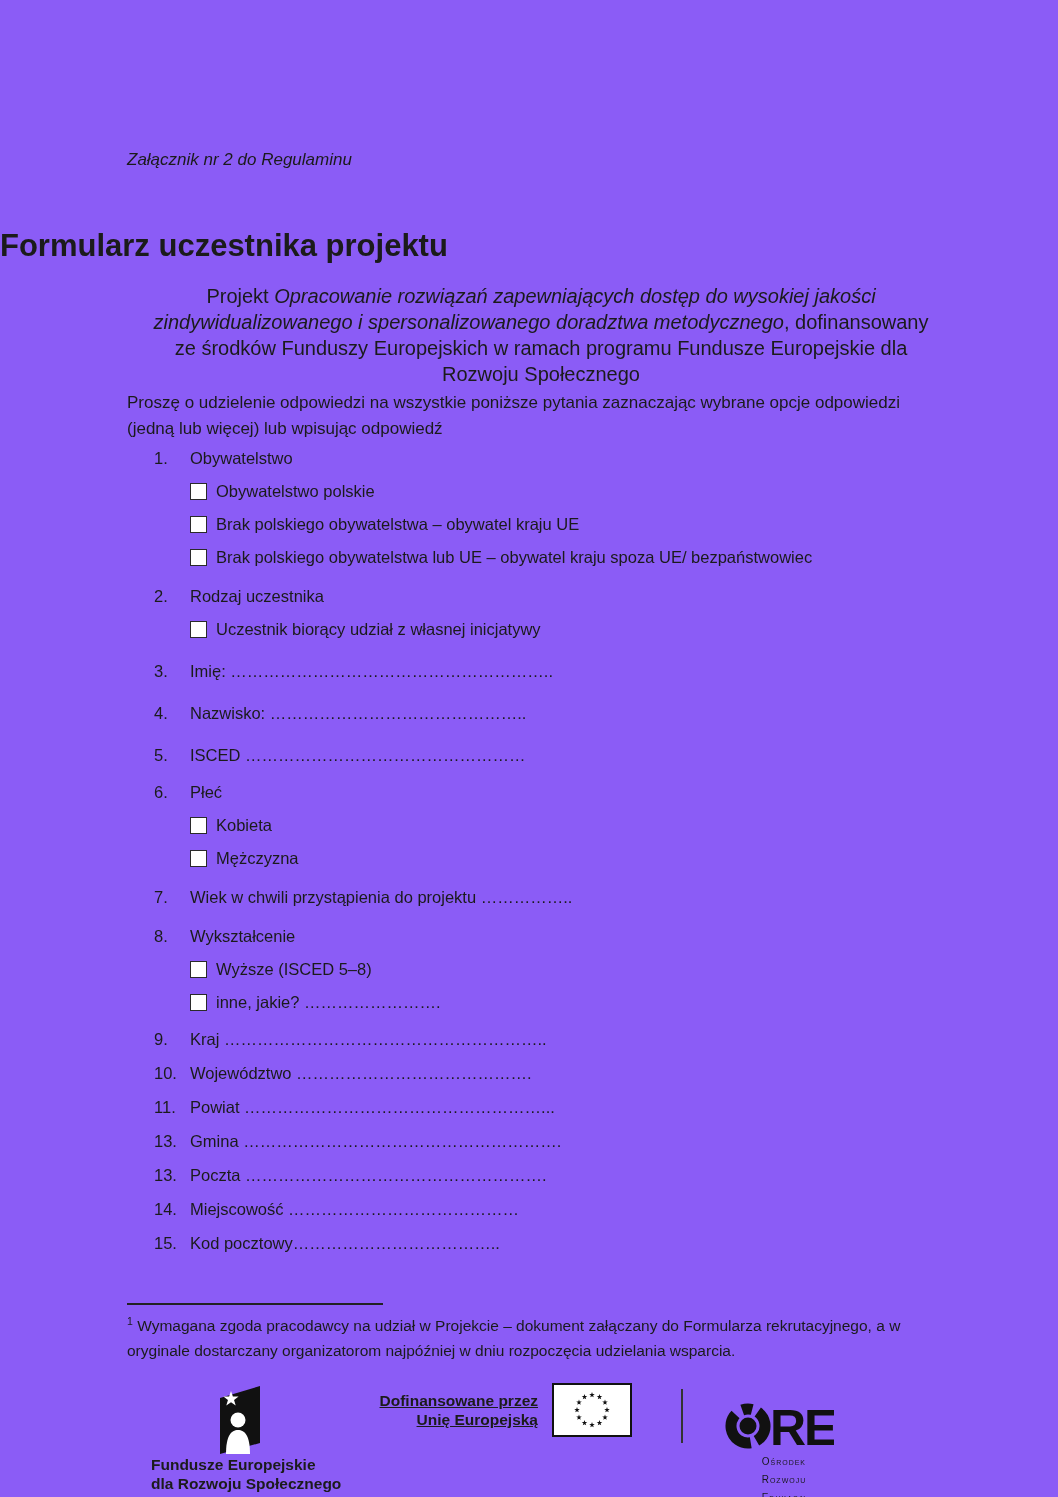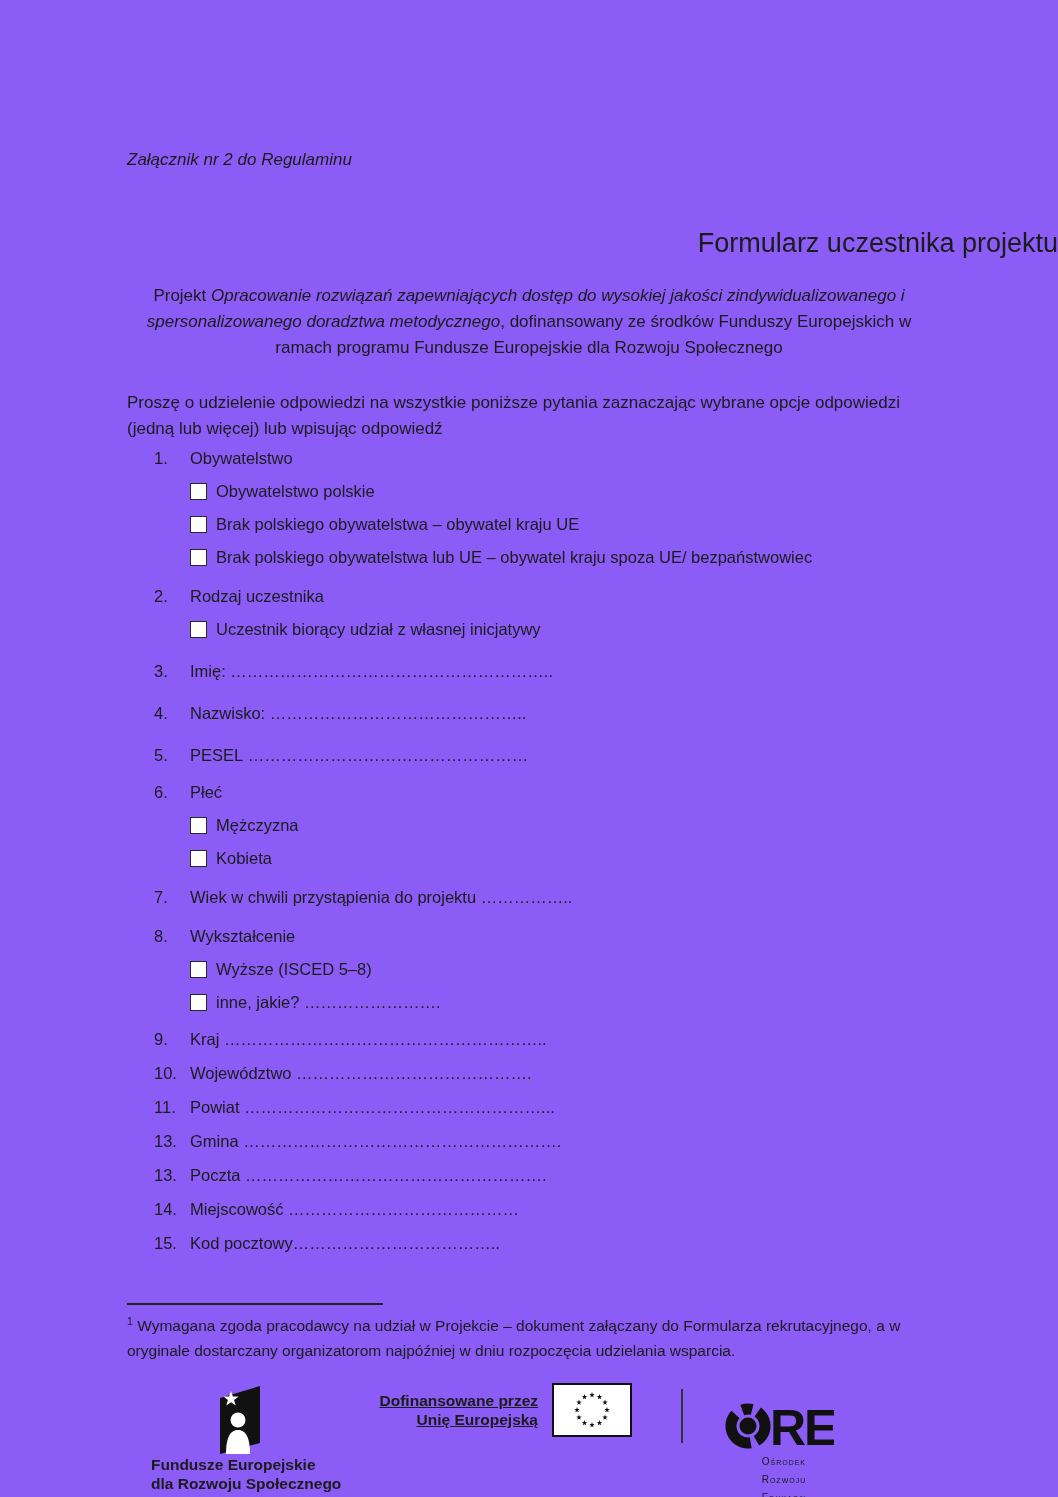--- a/index.html
+++ b/index.html
@@ -6,25 +6,25 @@
   .page {
     position:relative; width:1058px; height:1497px; background:#8b5cf6;
     font-family:"Liberation Sans", sans-serif; color:#1b1b1b; overflow:hidden;
   }
   .attachment {
     position:absolute; left:127px; top:150px;
     font-style:italic; font-size:17px;
   }
   .doc-title {
     position:absolute; left:0; top:228px; width:1058px;
-    text-align:right; font-weight:normal; font-size:27px; letter-spacing:0;
+    text-align:left; font-weight:bold; font-size:31px; letter-spacing:0;
   }
   .intro {
-    position:absolute; left:129px; top:283px; width:800px;
-    text-align:center; font-size:17px; line-height:26px;
+    position:absolute; left:141px; top:283px; width:800px;
+    text-align:center; font-size:20px; line-height:26px;
   }
   .intro .it { font-style:italic; }
   .instruction {
     position:absolute; left:127px; top:390px; width:812px;
     font-size:17px; line-height:26px;
   }
   .qlist { position:absolute; left:127px; top:447px; width:812px; font-size:16.5px; line-height:22px; }
   .q-line { display:flex; align-items:baseline; }
   .q-num { margin-left:27px; width:36px; flex:0 0 auto; }
   .q-label { white-space:pre; }
@@ -120,38 +120,38 @@
       <div class="q-line">
           <span class="q-num">4.</span>
           <span class="q-label">Nazwisko:</span>
           <span class="q-dots"> ………………………………………..</span>
         </div>
     </div>
 
     <div class="q mt20">
       <div class="q-line">
           <span class="q-num">5.</span>
-          <span class="q-label">PESEL</span>
+          <span class="q-label">ISCED</span>
           <span class="q-dots"> ……………………………………………</span>
         </div>
     </div>
 
     <div class="q mt15">
       <div class="q-line">
           <span class="q-num">6.</span>
           <span class="q-label">Płeć</span>
         </div>
       <div class="opts">
         <div class="opt">
             <span class="cb"></span>
+            <span>Kobieta</span>
+          </div>
+        <div class="opt">
+            <span class="cb"></span>
             <span>Mężczyzna</span>
-          </div>
-        <div class="opt">
-            <span class="cb"></span>
-            <span>Kobieta</span>
           </div>
       </div>
     </div>
 
     <div class="q mt17">
       <div class="q-line">
           <span class="q-num">7.</span>
           <span class="q-label">Wiek w chwili przystąpienia do projektu</span>
           <span class="q-dots"> ……………..</span>
         </div>

